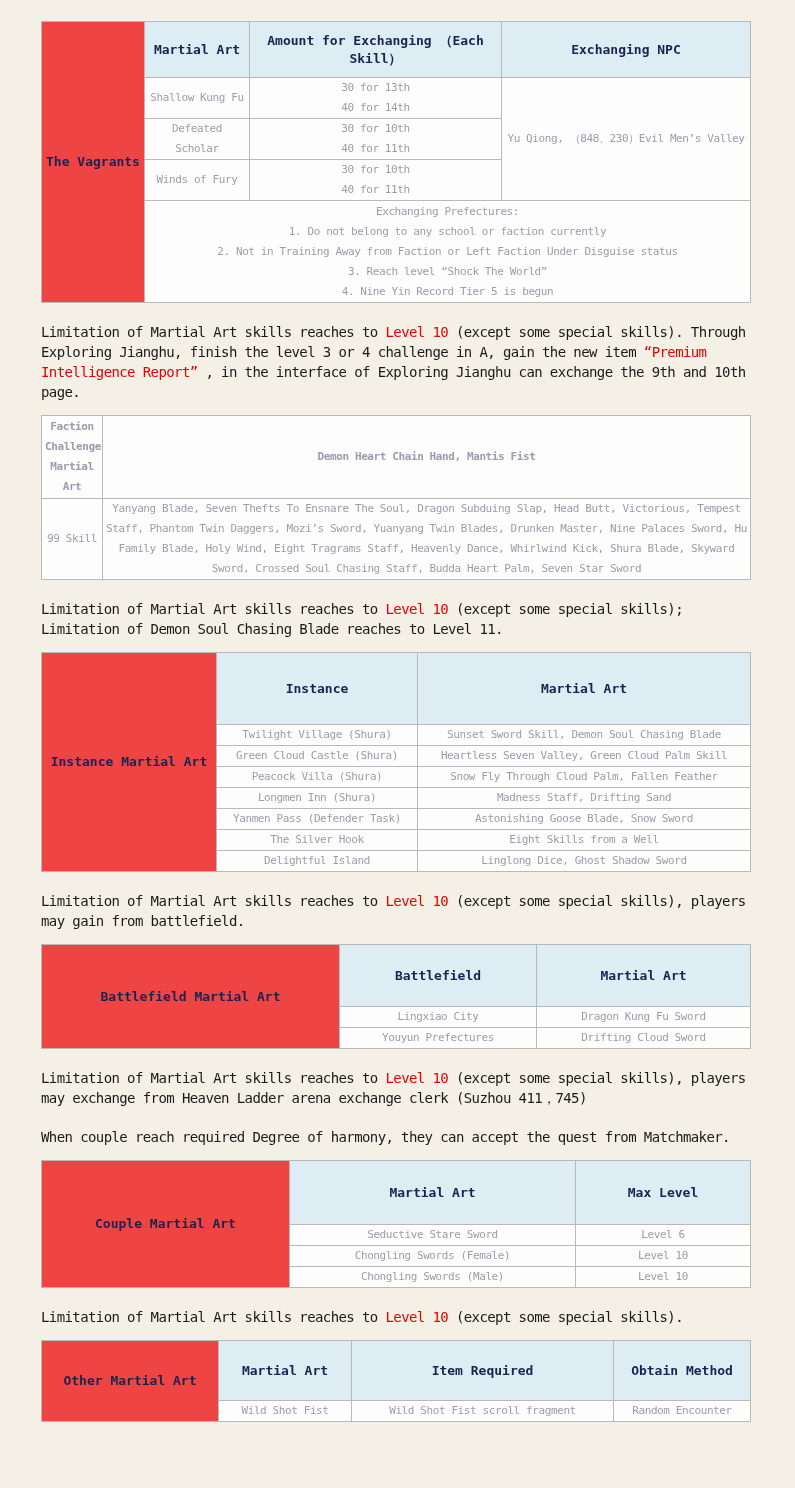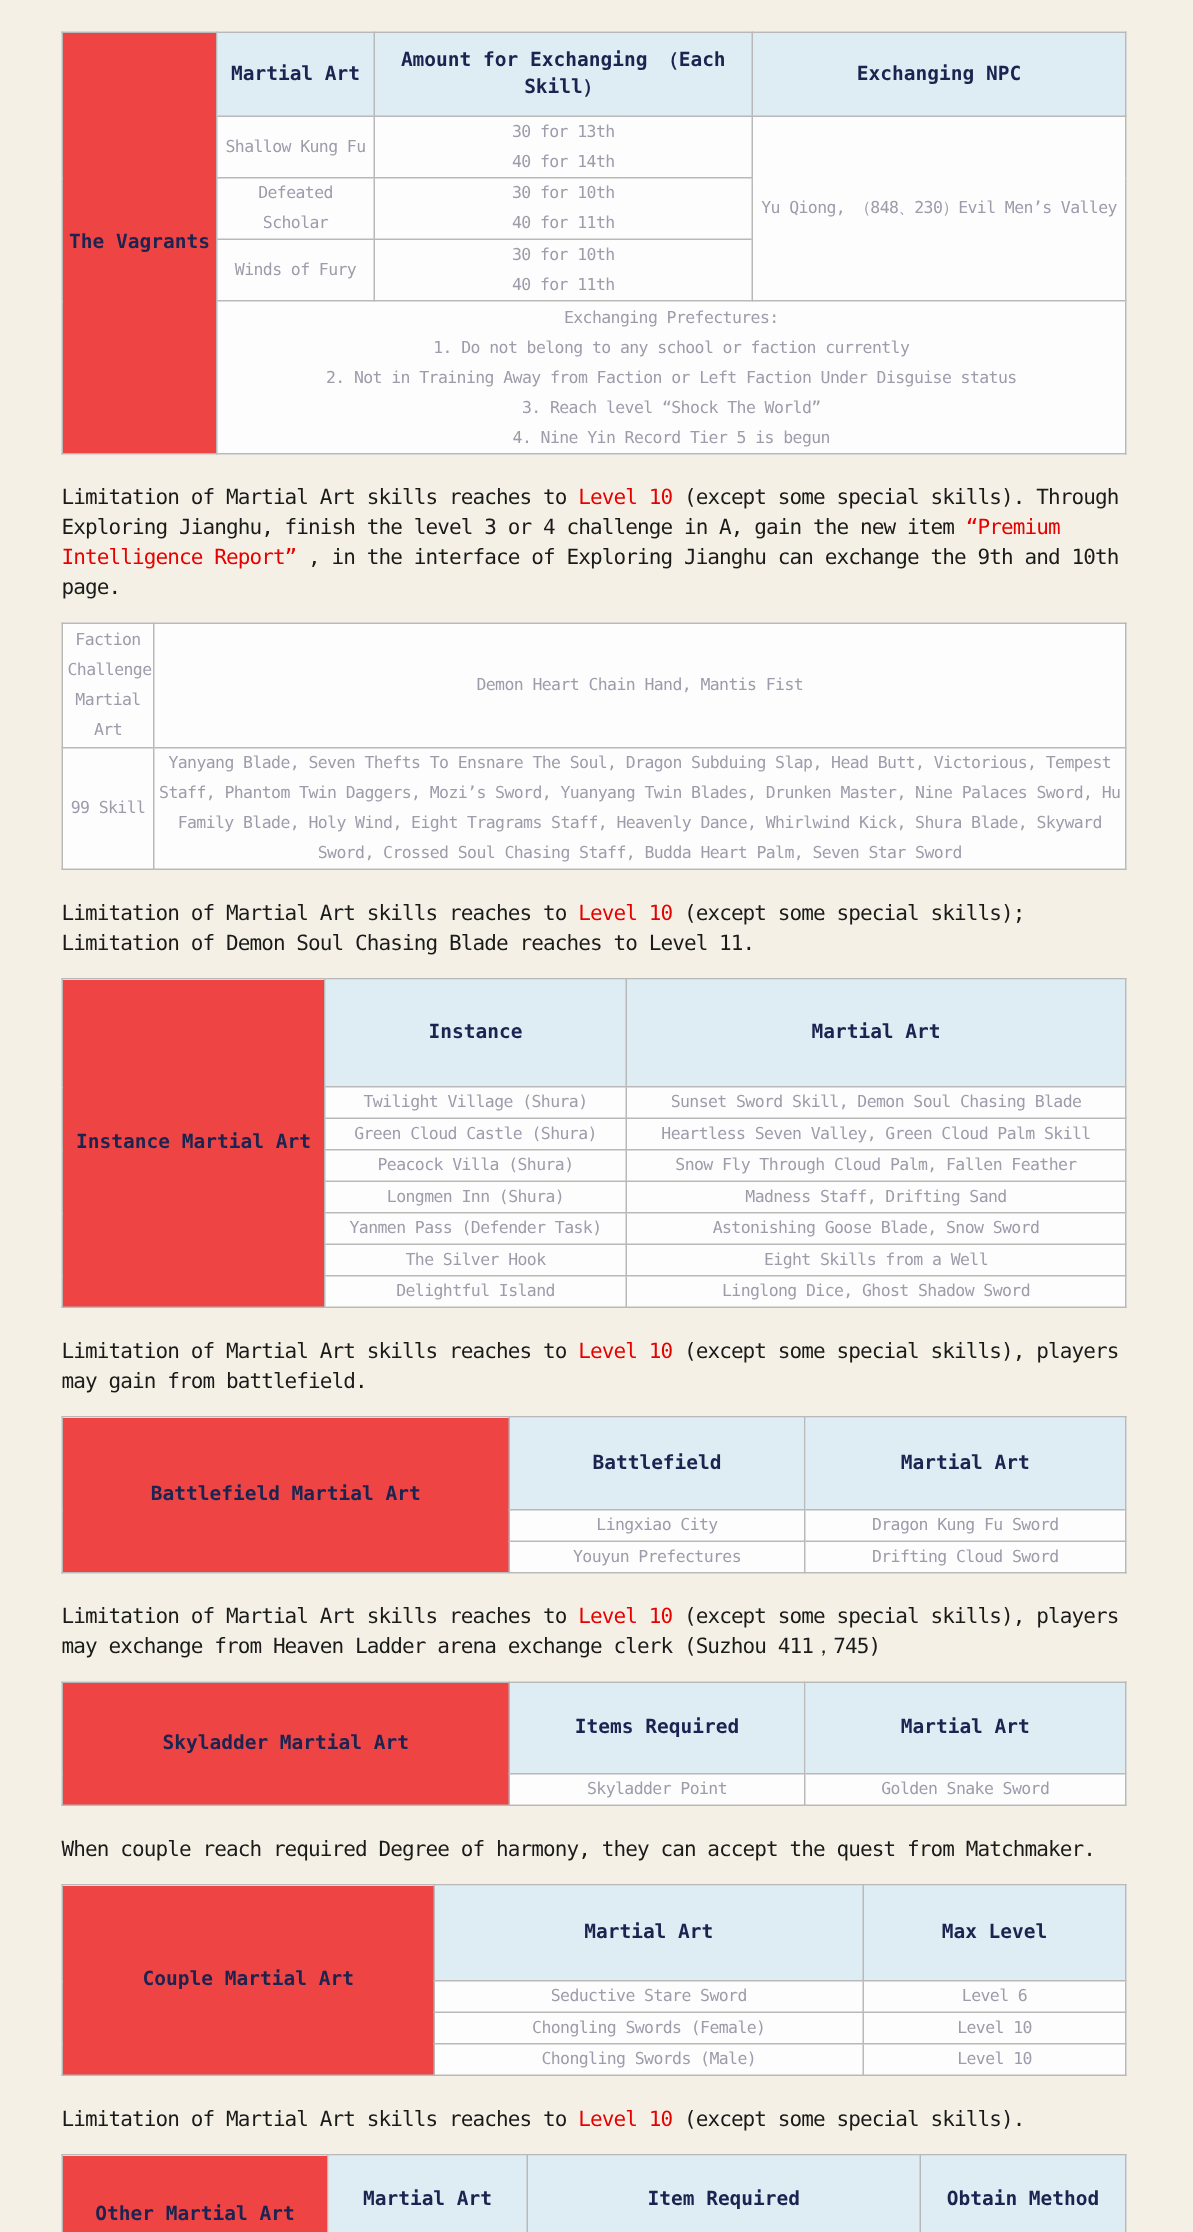--- a/index.html
+++ b/index.html
@@ -46,21 +46,21 @@
     line-height: 20px;
     margin: 19px 0 13px 0;
     letter-spacing: -0.6px;
     width: 712px;
   }
   .red { color: #e60000; }
   
   .t1 th { height: 56px; }
   .t1 .r-data td { height: 41px; }
   .t1 .r-req td { height: 102px; }
-  .t2 .r1 td { height: 83px; }
+  .t2 .r1 td { height: 83px; font-weight: bold; }
   .t2 .r2 td { height: 58px; }
   .t3 th { height: 72px; }
   .t3 .r td { height: 21px; }
   .t4 th { height: 62px; }
   .t4 .r td { height: 21px; }
   .t5 th { height: 61px; }
   .t5 .r td { height: 21px; }
   .t6 th { height: 64px; }
   .t6 .r td { height: 21px; margin-left: 18px; }
   .t7 th { height: 60px; }
@@ -203,38 +203,20 @@
     </tr>
     <tr class="r">
       <td class="cell">Youyun Prefectures</td>
       <td class="cell">Drifting Cloud Sword</td>
     </tr>
   </tbody>
     </table>
 
   <p><span>Limitation of Martial Art skills reaches to </span><span class="red">Level 10</span><span> (except some special skills), players may exchange from Heaven Ladder arena exchange clerk (Suzhou 411，745)</span></p>
 
-  <table class="t5">
-    <colgroup>
-        <col style="width:298px">
-        <col style="width:197px">
-        <col style="width:214px">
-      </colgroup>
-    <tbody>
-        <tr>
-      <td class="label" rowspan="2">Skyladder Martial Art</td>
-      <th>Items Required</th>
-      <th>Martial Art</th>
-    </tr>
-    <tr class="r">
-      <td class="cell">Skyladder Point</td>
-      <td class="cell">Golden Snake Sword</td>
-    </tr>
-  </tbody>
-    </table>
 
   <p><span>When couple reach required Degree of harmony, they can accept the quest from Matchmaker.</span></p>
 
   <table class="t6">
     <colgroup>
         <col style="width:248px">
         <col style="width:286px">
         <col style="width:175px">
       </colgroup>
     <tbody>

